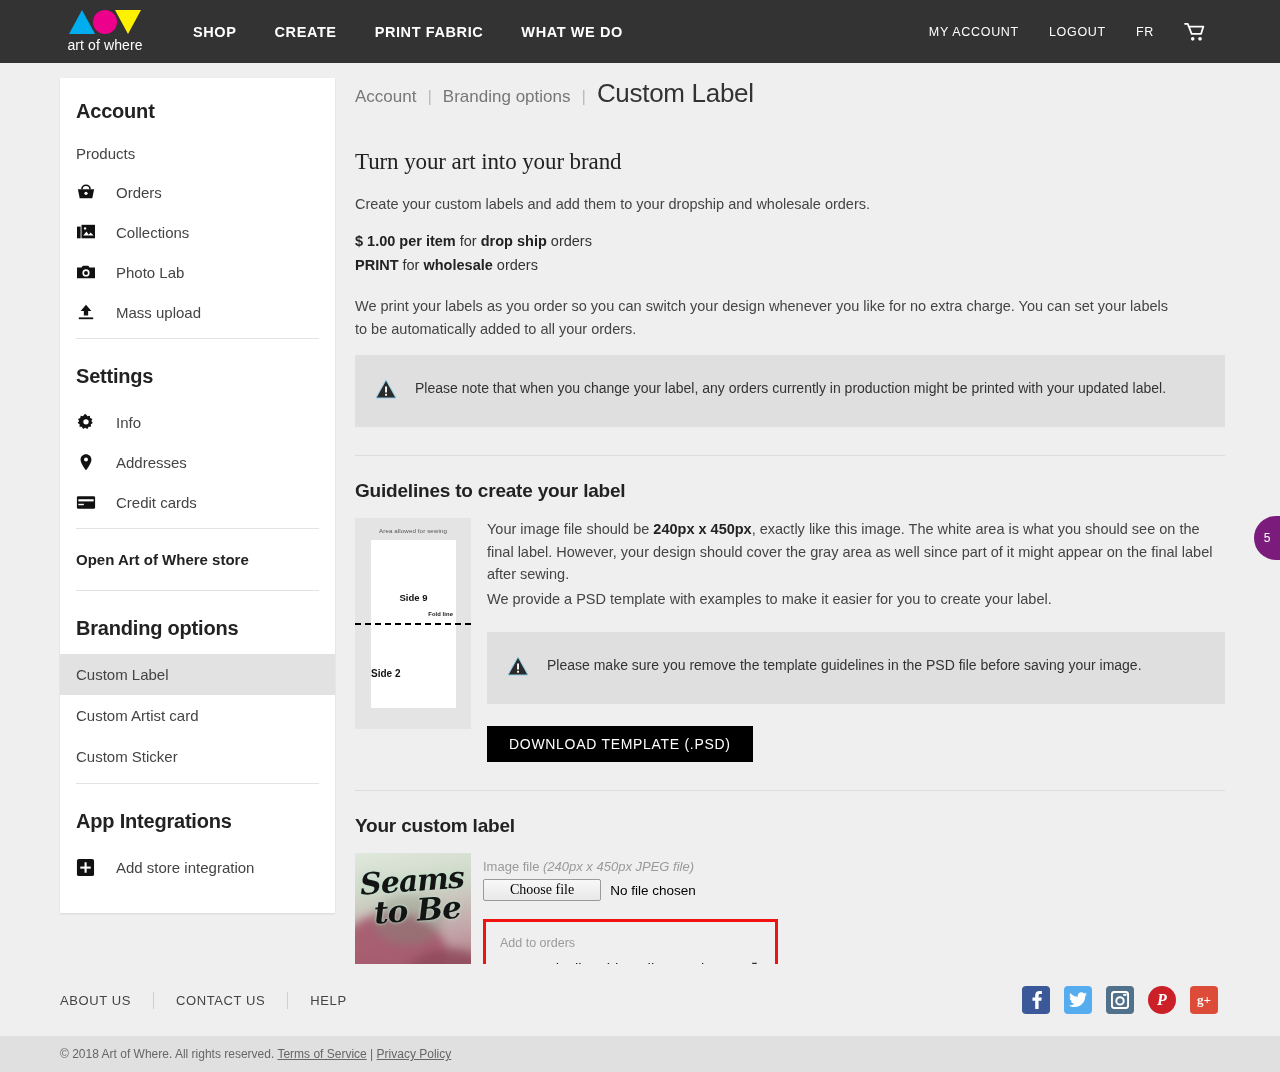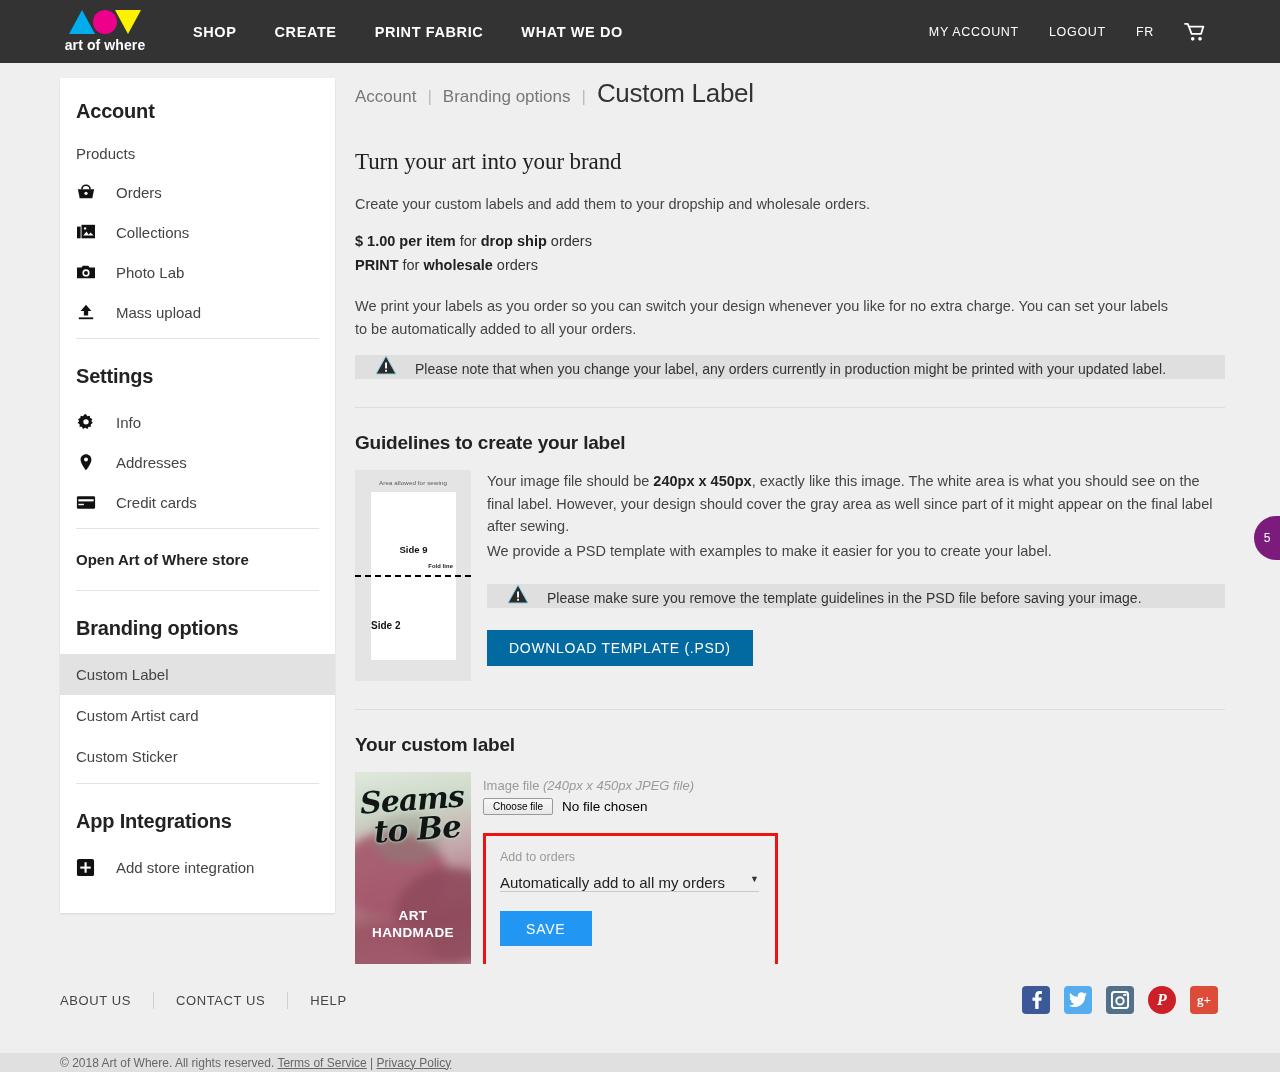--- a/index.html
+++ b/index.html
@@ -38,21 +38,21 @@
     background: #EC008C; margin-left: -2px;
   }
   .tri-yellow {
     width: 0; height: 0; margin-left: -2px;
     border-left: 13px solid transparent;
     border-right: 13px solid transparent;
     border-top: 24px solid #FFF200;
   }
   .logo-text {
     color: #fff; font-size: 14px; letter-spacing: .1px;
-    margin-top: 3px; white-space: nowrap; font-weight: bold;
+    margin-top: 3px; white-space: nowrap;
   }
   .mainnav { display: flex; align-items: center; margin-left: 38px; }
   .mainnav a {
     color: #fff; text-decoration: none;
     font-size: 14.5px; font-weight: bold; letter-spacing: .6px;
     margin-right: 38px; white-space: nowrap;
   }
   .topnav-right {
     position: absolute; right: 0; top: 0; height: 63px;
     display: flex; align-items: center; padding-right: 74px;
@@ -118,22 +118,22 @@
   h2.serif {
     font-family: "Liberation Serif", serif;
     font-size: 23px; font-weight: normal; color: #222;
     margin: 40px 0 18px 0; letter-spacing: -.1px;
   }
   p.body { font-size: 14.5px; line-height: 1.55; color: #444; margin: 0 0 15px 0; }
   .price-lines { font-size: 14.5px; line-height: 1.62; color: #333; margin: 0 0 18px 0; }
   .price-lines b { font-weight: bold; color: #222; }
 
   .alert {
-    background: #dfdfdf; display: flex; align-items: flex-end;
-    padding: 0 20px; margin: 14px 0 0 0;
+    background: #dfdfdf; display: flex; align-items: flex-start;
+    padding: 24px 20px; margin: 14px 0 0 0;
   }
   .alert .txt { font-size: 14px; color: #333; margin-left: 18px; line-height: 1.4; }
 
   .rule { height: 1px; background: #dcdcdc; margin: 28px 0 0 0; }
 
   h3.sec {
     font-size: 19px; font-weight: bold; color: #222;
     margin: 24px 0 16px 0; letter-spacing: -.2px;
   }
 
@@ -168,21 +168,21 @@
     position: absolute; right: 18px; top: 93px;
     font-size: 5.8px; font-weight: bold; color: #111; letter-spacing: .1px;
   }
   .guide-txt { flex: 1; }
   .guide-txt p {
     font-size: 14.5px; line-height: 1.55; color: #444; margin: 0;
   }
   .guide-txt p b { color: #222; }
 
   .btn-dark {
-    display: inline-block; background: #0369a1; color: #fff;
+    display: inline-block; background: #000000; color: #fff;
     border: 0; padding: 0 22px; height: 36px; line-height: 36px;
     font-size: 14px; letter-spacing: .7px; cursor: pointer;
     font-family: "Liberation Sans", sans-serif;
     margin-top: 22px;
   }
 
   
   .label-row { display: flex; align-items: flex-start; margin-top: 14px; }
   .label-thumb {
     width: 116px; height: 211px; flex: 0 0 116px;
@@ -206,22 +206,22 @@
   }
 
   .form-col { flex: 1; padding-top: 6px; }
   .ff-label {
     font-size: 13px; color: #9a9a9a; margin-bottom: 5px;
   }
   .ff-label i { font-style: italic; }
   .filerow { display: flex; align-items: center; font-size: 13.5px; color: #222; }
   .fakefile {
     border: 1px solid #9a9a9a; background: linear-gradient(#f8f8f8,#e8e8e8);
-    padding: 2px 9px; font-size: 10px; color: #000; border-radius: 2px;
-    cursor: pointer; font-family: Liberation Sans, sans-serif;
+    padding: 2px 26px; font-size: 14px; color: #000; border-radius: 2px;
+    cursor: pointer; font-family: Liberation Serif, serif;
   }
   .nofile { margin-left: 9px; color: #000; font-size: 13.5px; }
 
   .redbox {
     border: 3px solid #f01111; margin-top: 18px;
     padding: 14px 16px 18px 14px; width: 295px;
   }
   .sel-label { font-size: 12.5px; color: #9a9a9a; margin-bottom: 10px; }
   .sel {
     display: flex; justify-content: space-between;
@@ -263,21 +263,21 @@
   .socials {
     position: absolute; right: 62px; display: flex; align-items: center;
   }
   .soc {
     width: 28px; height: 28px; border-radius: 4px; margin-left: 14px;
     display: flex; align-items: center; justify-content: center;
     color: #fff; font-weight: bold; cursor: pointer;
     font-family: "Liberation Serif", serif;
   }
   .copy {
-    position: absolute; left: 0; bottom: 0; width: 1280px; height: 19px;
+    position: absolute; left: 0; bottom: 0; width: 1280px; height: 36px;
     background: #e0e0e0; display: flex; align-items: center;
   }
   .copy .c {
     margin-left: 60px; font-size: 12px; color: #666;
   }
   .copy a { color: #666; text-decoration: underline; }
 </style>
 </head>
 <body>
 

